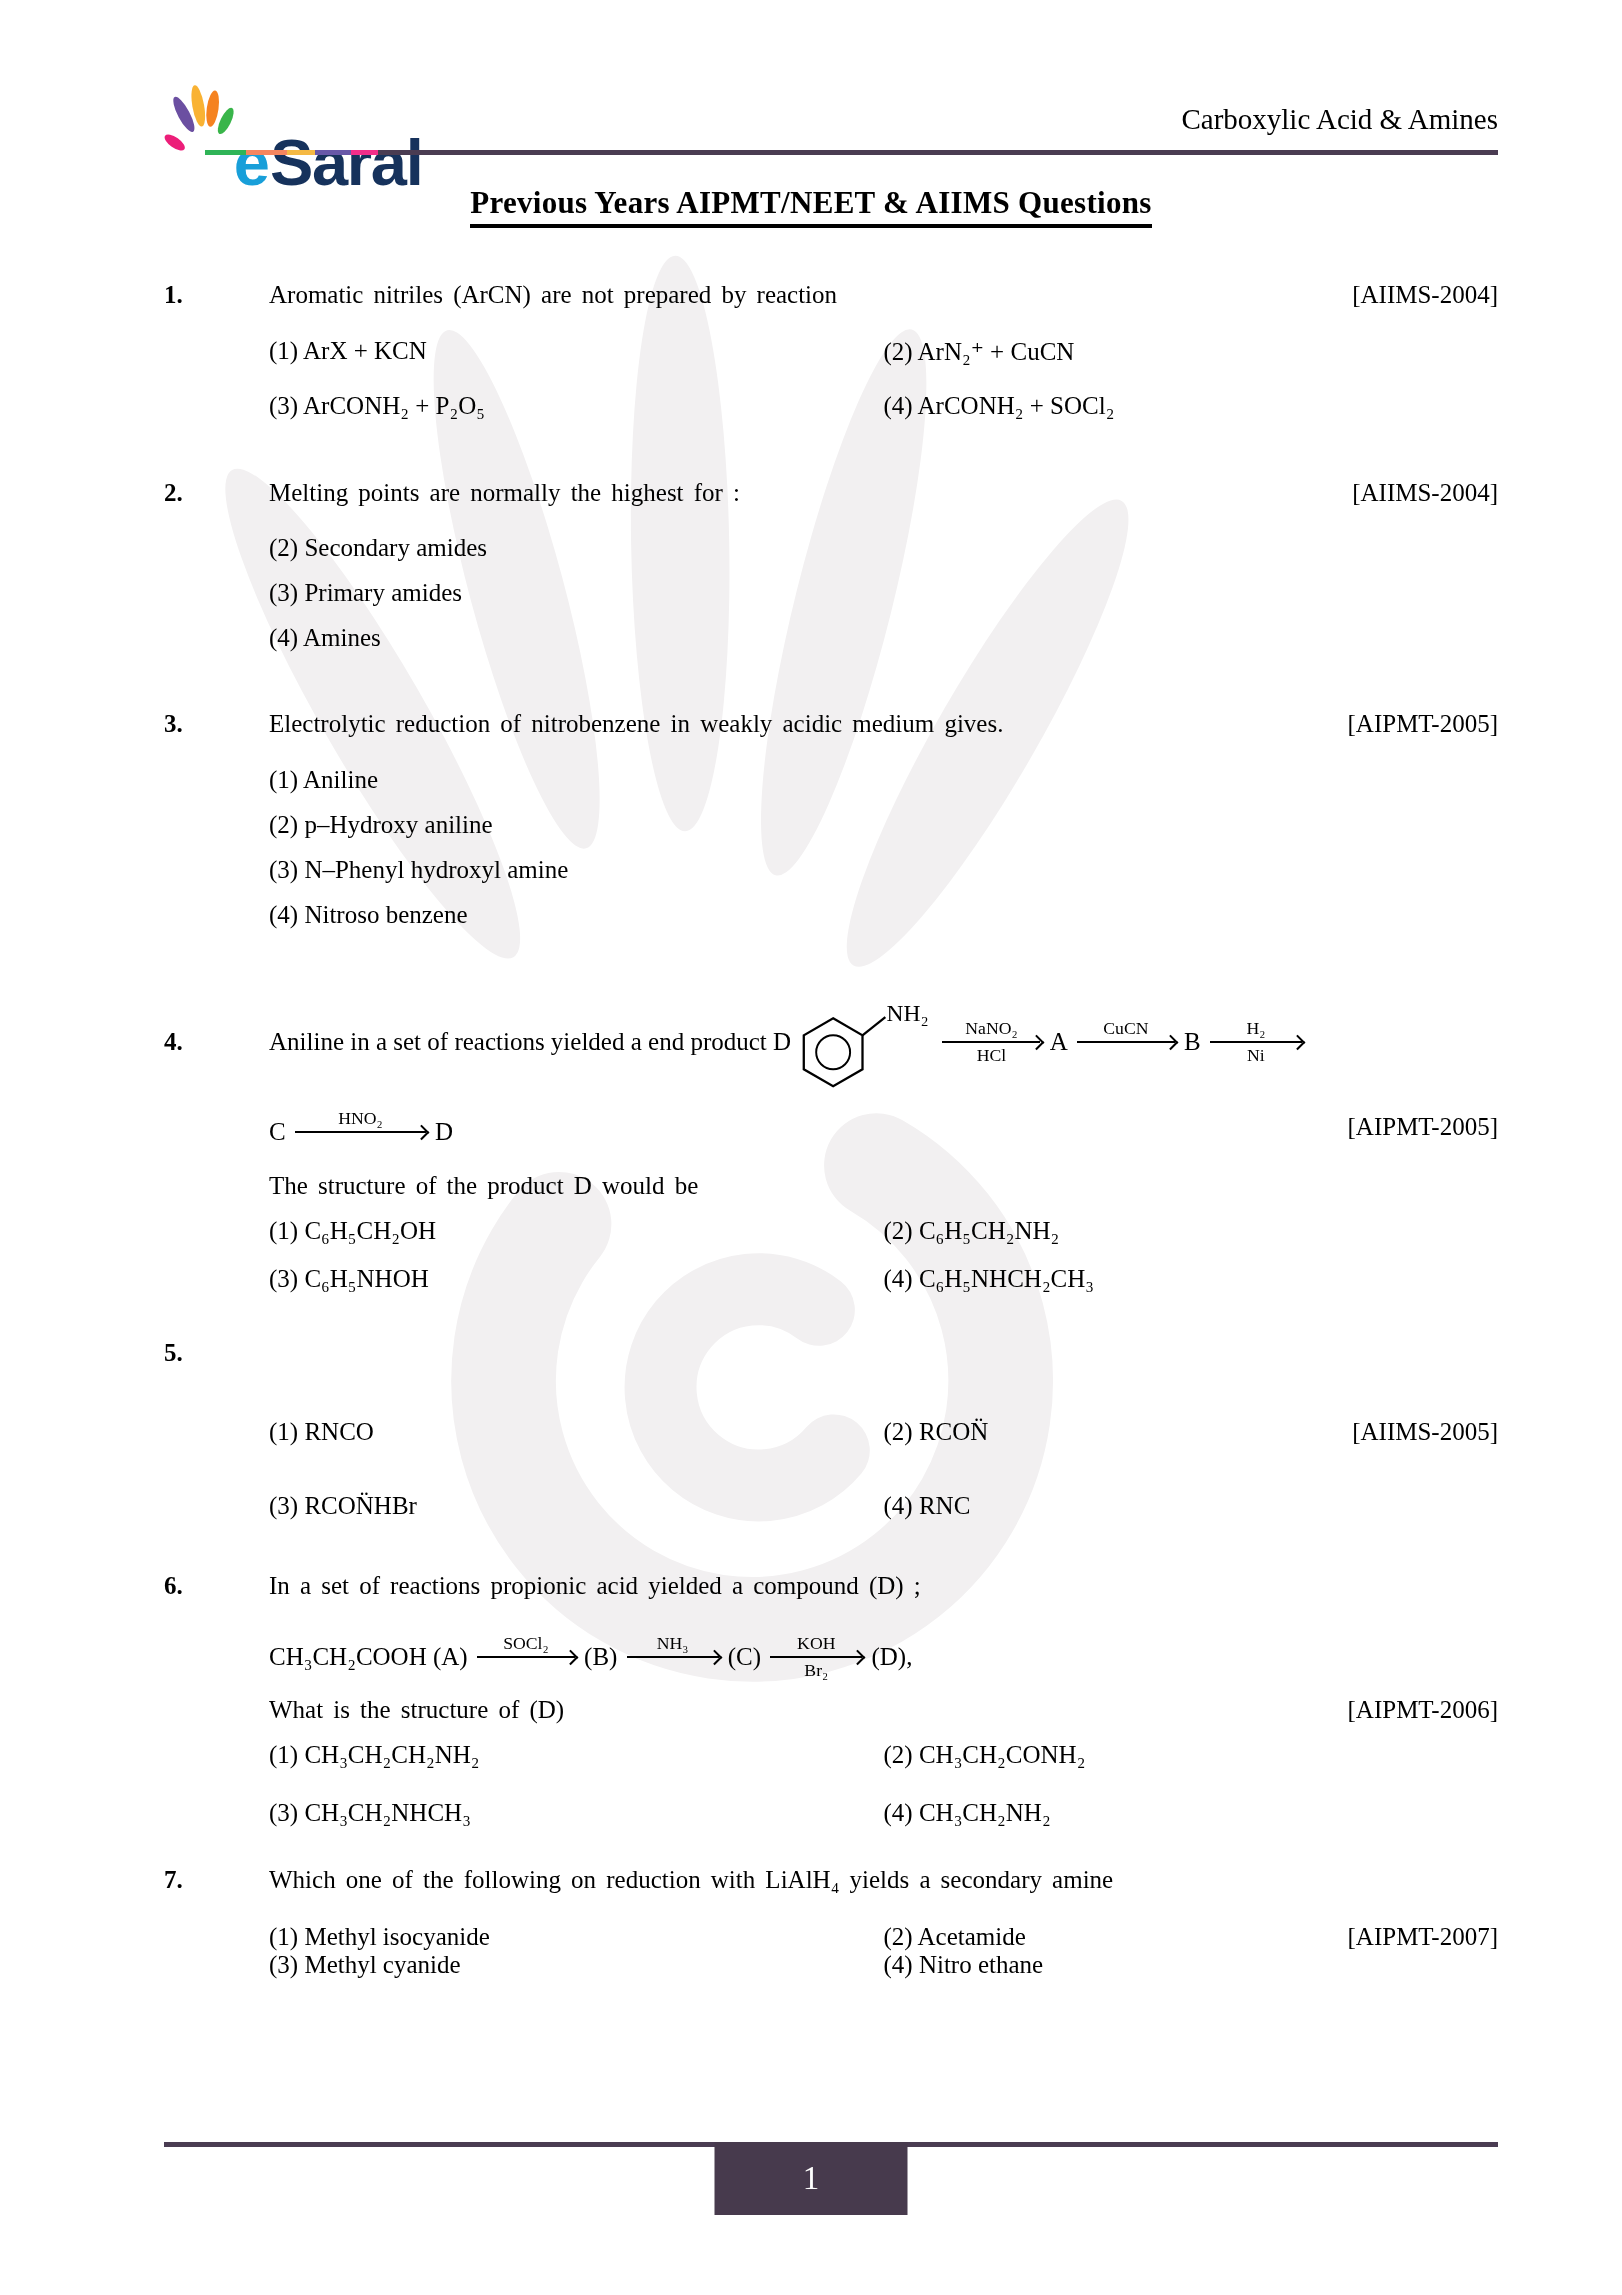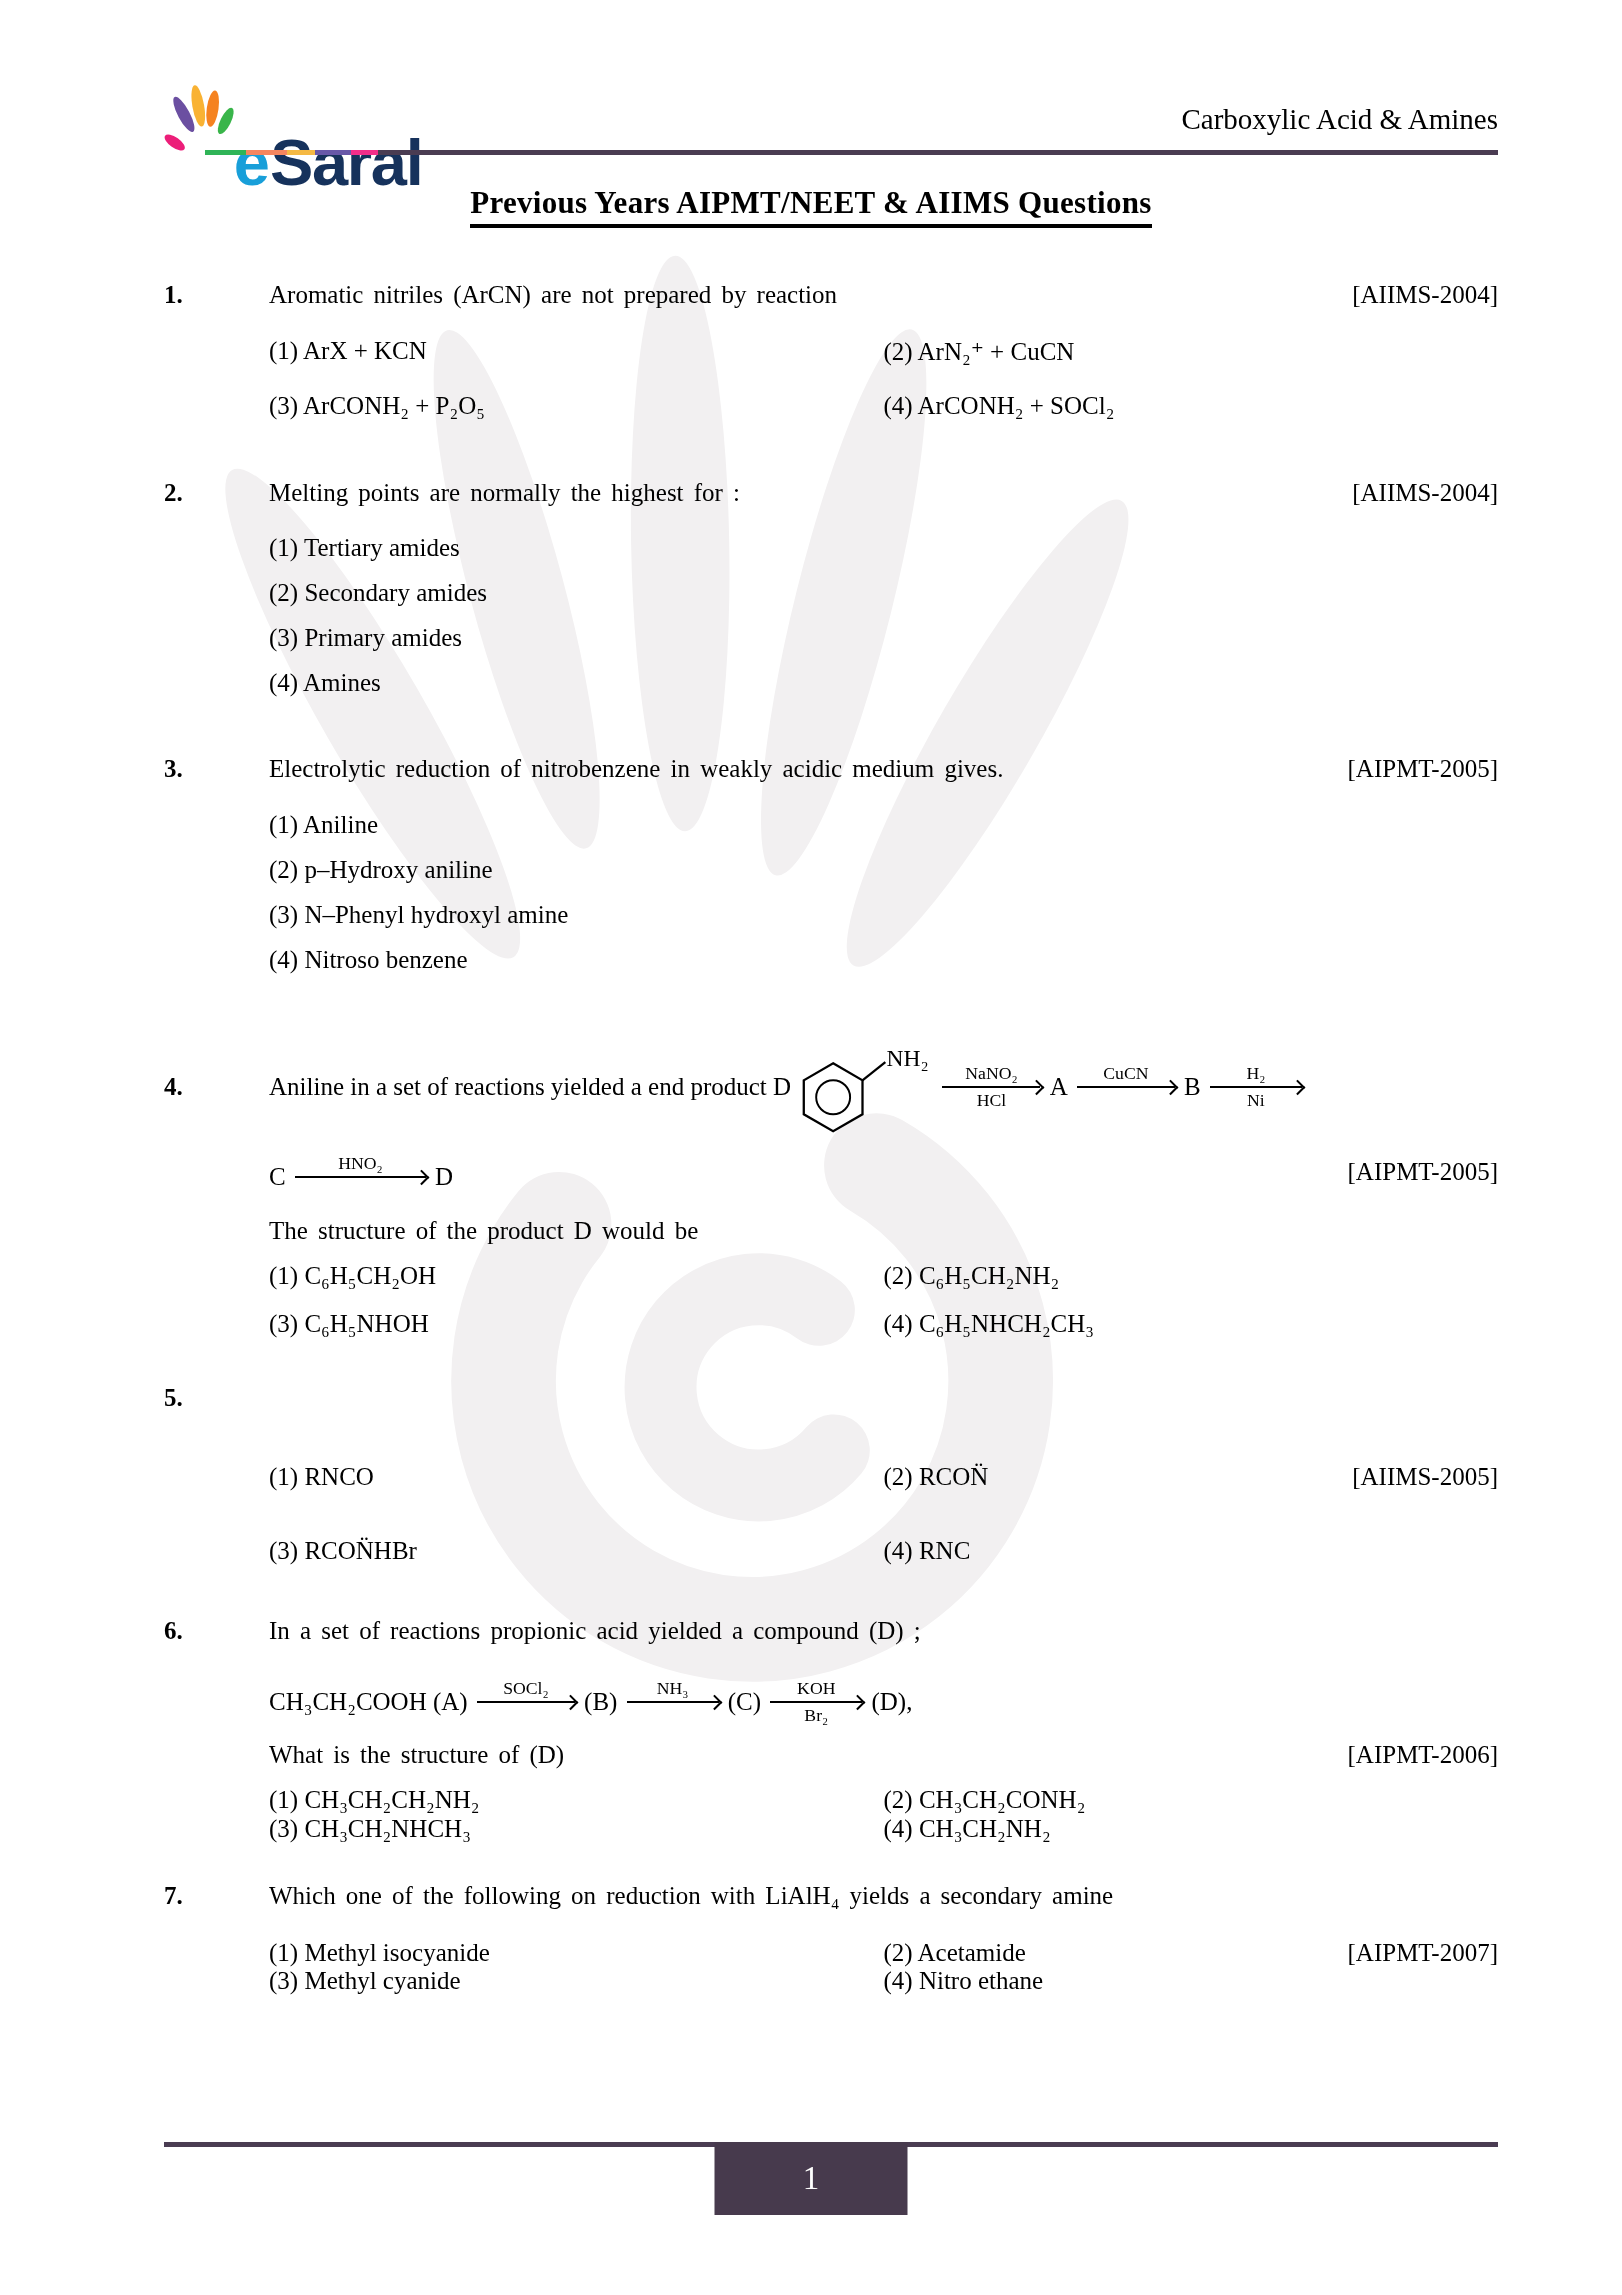--- a/index.html
+++ b/index.html
@@ -174,21 +174,20 @@
     </div>
   </div>
 
   <div class="q" style="margin-bottom:58px;">
     <div class="qhead">
       <span class="qnum">2.</span>
       <span class="qtext">Melting points are normally the highest for :</span>
       <span class="qtag">[AIIMS-2004]</span>
     </div>
     <div class="qbody optcol">
-      <span class="opt">(1) Tertiary amides</span>
       <span class="opt">(2) Secondary amides</span>
       <span class="opt">(3) Primary amides</span>
       <span class="opt">(4) Amines</span>
     </div>
   </div>
 
   <div class="q" style="margin-bottom:58px;">
     <div class="qhead">
       <span class="qnum">3.</span>
       <span class="qtext">Electrolytic reduction of nitrobenzene in weakly acidic medium gives.</span>
@@ -291,21 +290,21 @@
         <span class="t">KOH</span>
         <span class="ar w140"></span>
         <span class="b">Br₂</span>
       </span>
       <span class="opt">(D),</span>
     </div>
     <div class="subtext">
       <span>What is the structure of (D)</span>
       <span class="qtag">[AIPMT-2006]</span>
     </div>
-    <div class="qbody optgrid" style="row-gap:1px;">
+    <div class="qbody optgrid" style="row-gap:30px;">
       <span class="opt">(1) CH₃CH₂CH₂NH₂</span>
       <span class="opt">(2) CH₃CH₂CONH₂</span>
       <span class="opt">(3) CH₃CH₂NHCH₃</span>
       <span class="opt">(4) CH₃CH₂NH₂</span>
     </div>
   </div>
 
   <div class="q" style="margin-bottom:0;">
     <div class="qhead" style="margin-bottom:29px;">
       <span class="qnum">7.</span>

